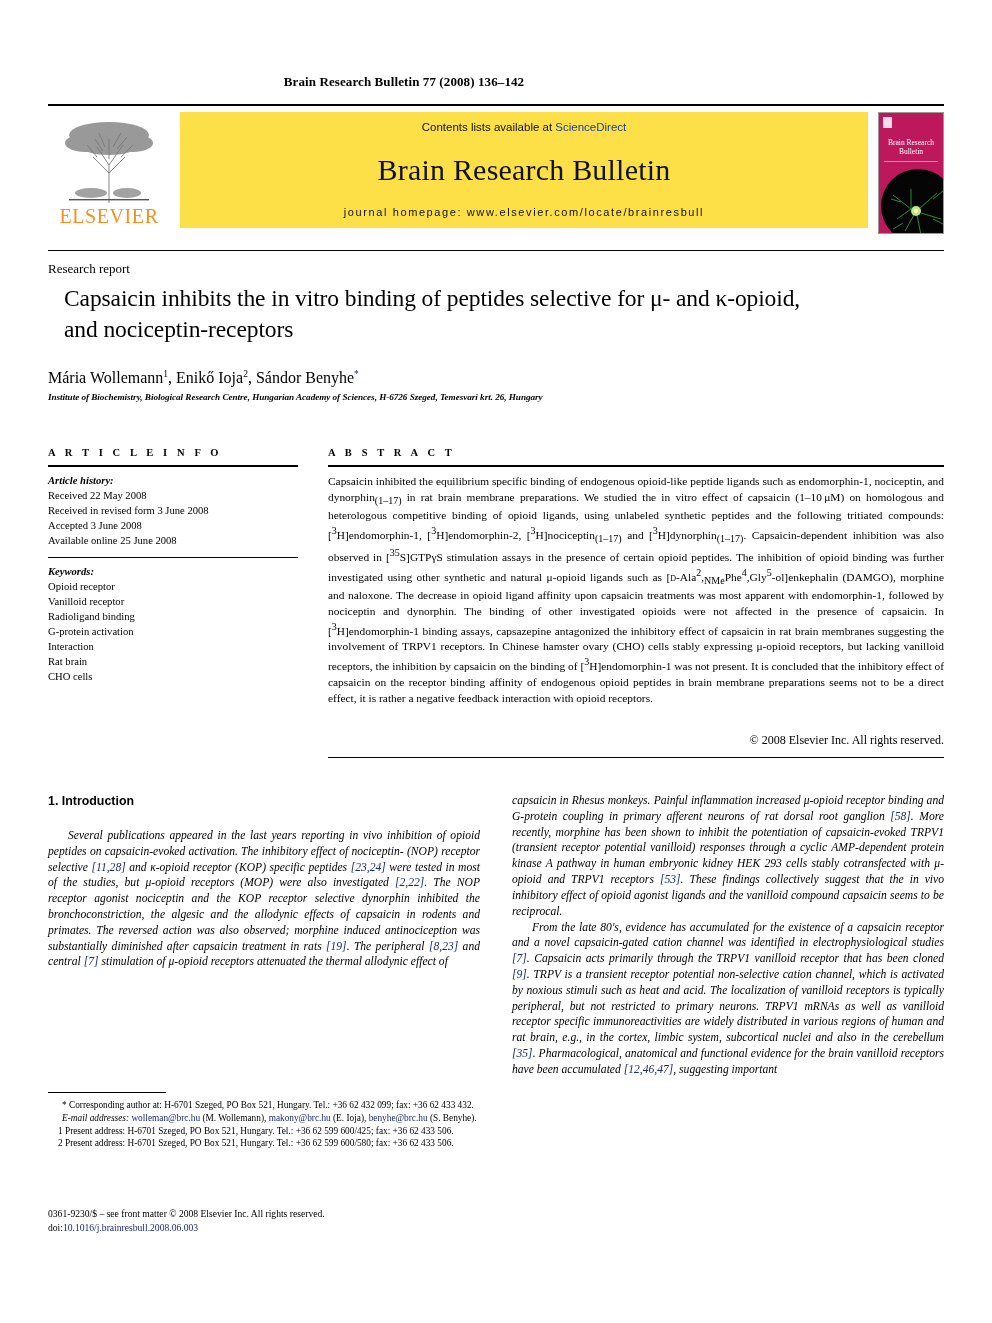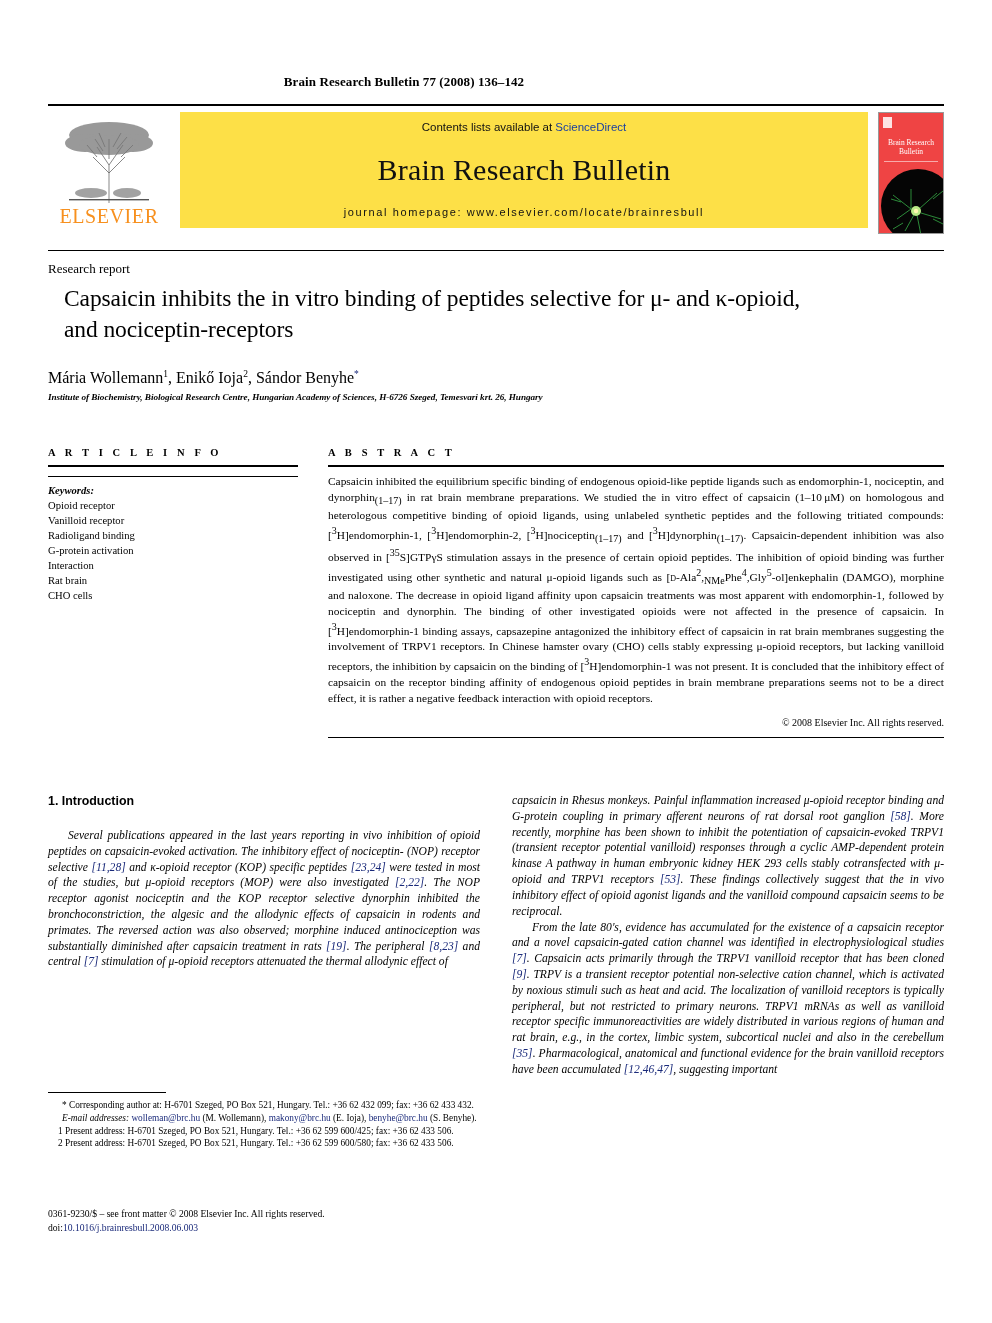--- a/index.html
+++ b/index.html
@@ -95,21 +95,21 @@
     font-size: 11px;
     letter-spacing: 1.6px;
     color: #111;
     text-align: center;
   }
   .cover-thumb {
     flex: 0 0 66px;
     width: 66px;
     height: 122px;
     position: relative;
-    background: #ef4444;
+    background: #be185d;
     overflow: hidden;
     border: 1px solid #999;
     box-sizing: border-box;
   }
   .cover-thumb .cov-title {
     position: absolute;
     top: 26px;
     left: 0;
     width: 100%;
     text-align: center;
@@ -215,22 +215,22 @@
   .info-body .lbl { font-style: italic; font-weight: bold; }
   .abs-body {
     font-size: 11.4px;
     line-height: 1.395;
     text-align: justify;
     margin-top: 7px;
   }
   .abs-body sub, .abs-body sup { font-size: 10px; }
   .copyright {
     text-align: right;
-    font-size: 10px;
-    margin-top: 10px;
+    font-size: 12px;
+    margin-top: 26px;
   }
 
   
   .col {
     position: absolute;
     top: 793px;
     width: 432px;
     font-size: 11.6px;
     line-height: 1.365;
     text-align: justify;
@@ -349,20 +349,27 @@
     <span>Mária Wollemann</span><sup>1</sup>,
     <span>Enikő Ioja</span><sup>2</sup>,
     <span>Sándor Benyhe</span><sup class="star">*</sup>
   </div>
 
   <div class="affil">Institute of Biochemistry, Biological Research Centre, Hungarian Academy of Sciences, H-6726 Szeged, Temesvari krt. 26, Hungary</div>
 
   <div class="info-col">
     <div class="sec-head">A R T I C L E   I N F O</div>
     <div class="hr2"></div>
+    <div class="info-body">
+      <div class="lbl">Article history:</div>
+      <div>Received 22 May 2008</div>
+      <div>Received in revised form 3 June 2008</div>
+      <div>Accepted 3 June 2008</div>
+      <div>Available online 25 June 2008</div>
+    </div>
     <div class="hr1"></div>
     <div class="info-body">
       <div class="lbl">Keywords:</div>
       <div>Opioid receptor</div>
       <div>Vanilloid receptor</div>
       <div>Radioligand binding</div>
       <div>G-protein activation</div>
       <div>Interaction</div>
       <div>Rat brain</div>
       <div>CHO cells</div>

